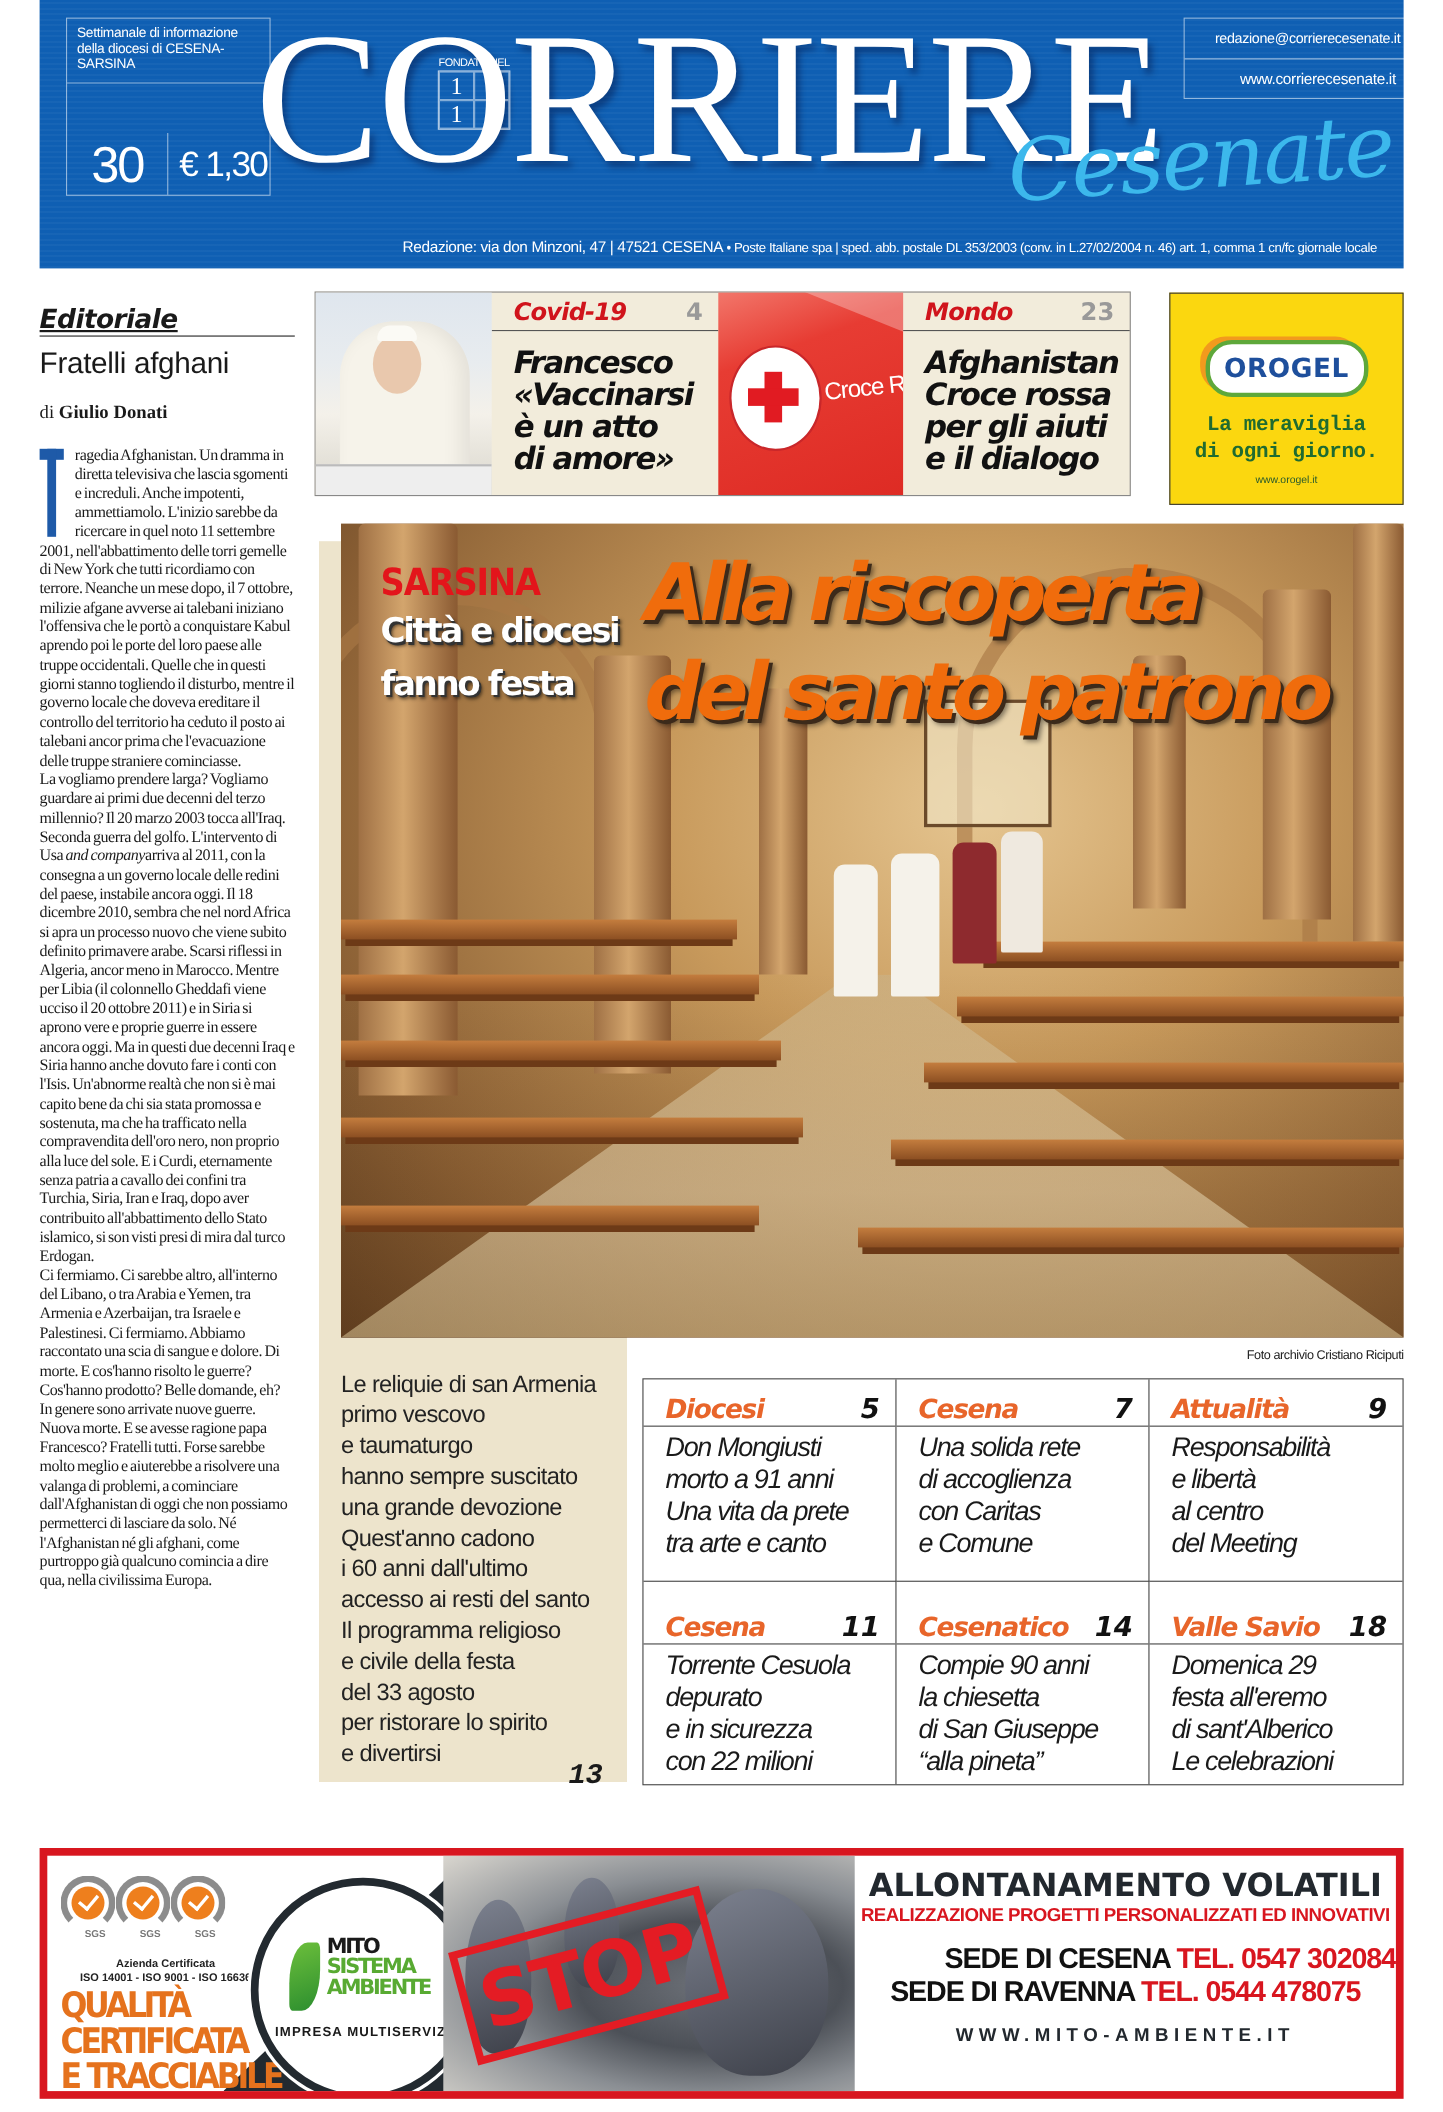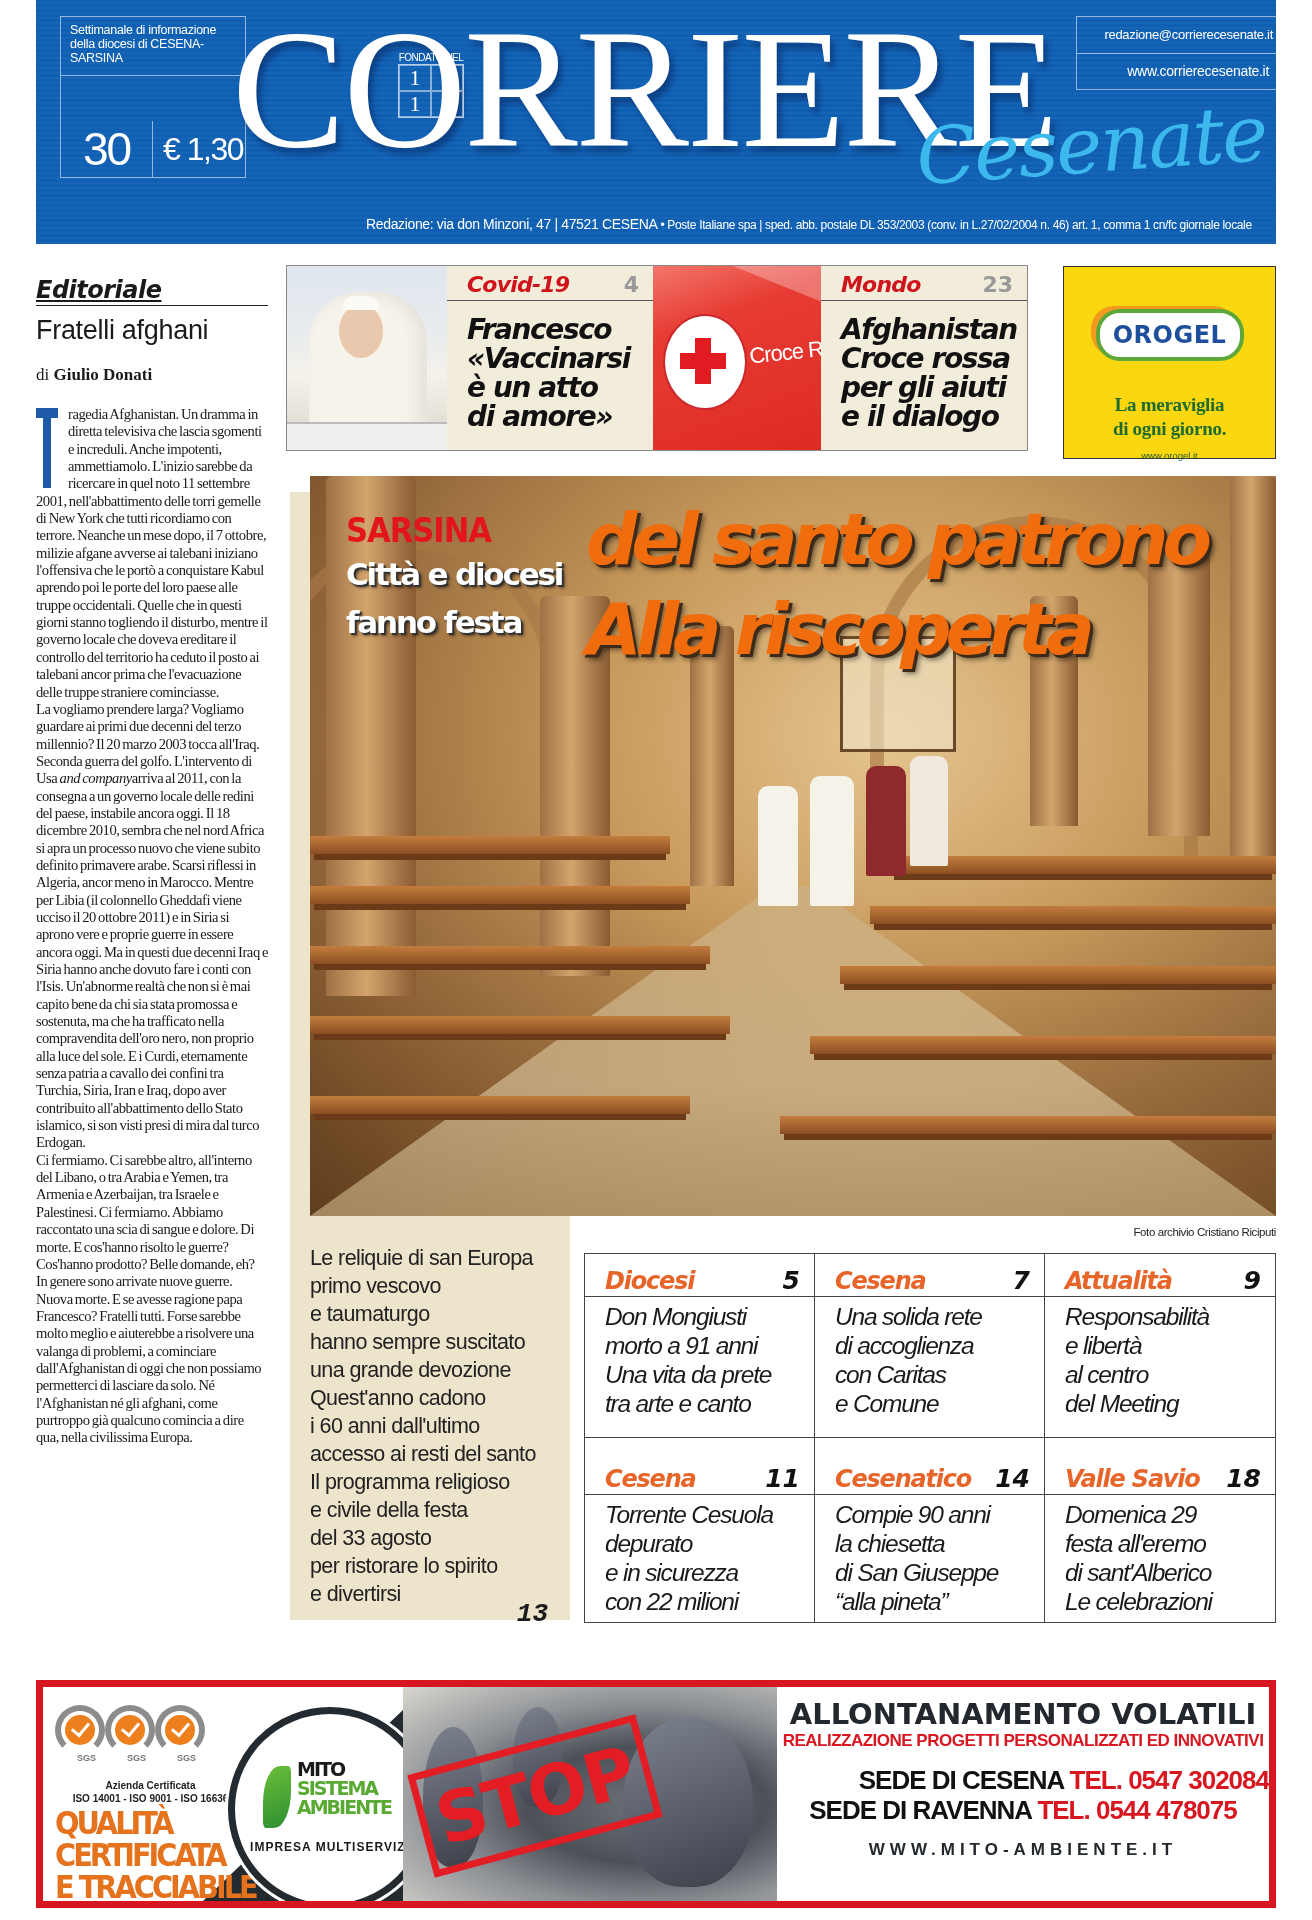--- a/index.html
+++ b/index.html
@@ -62,21 +62,21 @@
   #teaser-redcross { background:linear-gradient(160deg,#f2766a 0%,#e73c33 30%,#de2b24 100%); }
   #teaser-redcross .emblem { position:absolute; left:10px; top:48px; width:80px; height:92px; border-radius:50%; background:#fff; border:2px solid #c9272a; }
   #teaser-redcross .cross-v { position:absolute; left:42px; top:72px; width:16px; height:46px; background:#e11b22; }
   #teaser-redcross .cross-h { position:absolute; left:27px; top:87px; width:46px; height:16px; background:#e11b22; }
   #teaser-redcross .txt { position:absolute; left:96px; top:68px; font-size:22px; color:#fff; font-stretch:condensed; letter-spacing:-1px; transform:rotate(-6deg); white-space:nowrap; }
   #teaser-redcross .stripe { position:absolute; left:60px; top:-30px; width:200px; height:60px; background:rgba(255,255,255,0.3); transform:rotate(22deg); }
 
   
   #ad-orogel { left:1063px; top:266px; width:213px; height:193px; background:#fbd70f; border:1px solid #333; box-sizing:border-box; text-align:center; }
   #orogel-logo { margin:42px auto 0; width:140px; height:44px; border-radius:24px; background:#fff; border:4px solid #5ea83a; box-shadow: -6px -4px 0 -1px #f29a1d; font-family:"DejaVu Sans", sans-serif; font-weight:bold; font-size:24px; line-height:44px; color:#1e4f9c; letter-spacing:0.5px; }
-  #orogel-slogan { font-family:Liberation Serif, serif; font-weight:bold; font-size:19px; line-height:24px; color:#1f6b30; margin-top:32px; letter-spacing:-0.3px; }
+  #orogel-slogan { font-family:Liberation Mono, monospace; font-weight:bold; font-size:19px; line-height:24px; color:#1f6b30; margin-top:13px; letter-spacing:-0.3px; }
   #orogel-url { font-size:9.5px; color:#285a2c; margin-top:9px; }
 
   
   #main-photo { left:310px; top:476px; width:966px; height:740px; overflow:hidden;
     background:
       linear-gradient(180deg, rgba(0,0,0,0) 55%, rgba(110,70,30,0.25) 100%),
       radial-gradient(ellipse at 60% 35%, #e5c590 0%, #c89a5c 35%, #8a5f34 75%, #5a3a1e 100%); }
   .col { position:absolute; background:linear-gradient(90deg,#9f7044,#d3a56d 45%,#8a5a32); border-radius:6px 6px 0 0; }
   .arch { position:absolute; border:14px solid rgba(170,120,70,0.65); border-bottom:none; border-radius:200px 200px 0 0; }
   .pew { position:absolute; height:18px; background:linear-gradient(180deg,#c47d3e,#8c4f22); box-shadow:0 10px 0 -4px #6d3a17; }
@@ -231,21 +231,21 @@
   <div id="orogel-logo">OROGEL</div>
   <div id="orogel-slogan">
     <div>La meraviglia</div>
     <div>di ogni giorno.</div>
   </div>
   <div id="orogel-url">www.orogel.it</div>
 </div>
 
 <div id="sidebar" class="abs">
   <div id="sidebar-text">
-    <div>Le reliquie di san Europa</div>
+    <div>Le reliquie di san Armenia</div>
     <div>primo vescovo</div>
     <div>e taumaturgo</div>
     <div>hanno sempre suscitato</div>
     <div>una grande devozione</div>
     <div>Quest'anno cadono</div>
     <div>i 60 anni dall'ultimo</div>
     <div>accesso ai resti del santo</div>
     <div>Il programma religioso</div>
     <div>e civile della festa</div>
     <div>del 33 agosto</div>
@@ -280,22 +280,22 @@
   <div class="person" style="left:500px;top:300px;width:44px;height:130px;background:#f5f2ea;"></div>
   <div class="person" style="left:556px;top:290px;width:40px;height:110px;background:#8e2a2e;"></div>
   <div class="person" style="left:600px;top:280px;width:38px;height:110px;background:#efe9df;"></div>
 
   <div id="main-kicker" class="abs">
     <div class="place">SARSINA</div>
     <div class="sub">Città e diocesi</div>
     <div class="sub">fanno festa</div>
   </div>
   <div id="main-headline" class="abs">
+    <div>Alla riscoperta</div>
     <div>del santo patrono</div>
-    <div>Alla riscoperta</div>
   </div>
 </div>
 <div id="photo-credit" class="abs">Foto archivio Cristiano Riciputi</div>
 
 <div id="index-grid" class="abs">
   <div class="idx top">
     <div class="idx-head">
         <span class="idx-sec">Diocesi</span>
         <span class="idx-page">5</span>
       </div>

